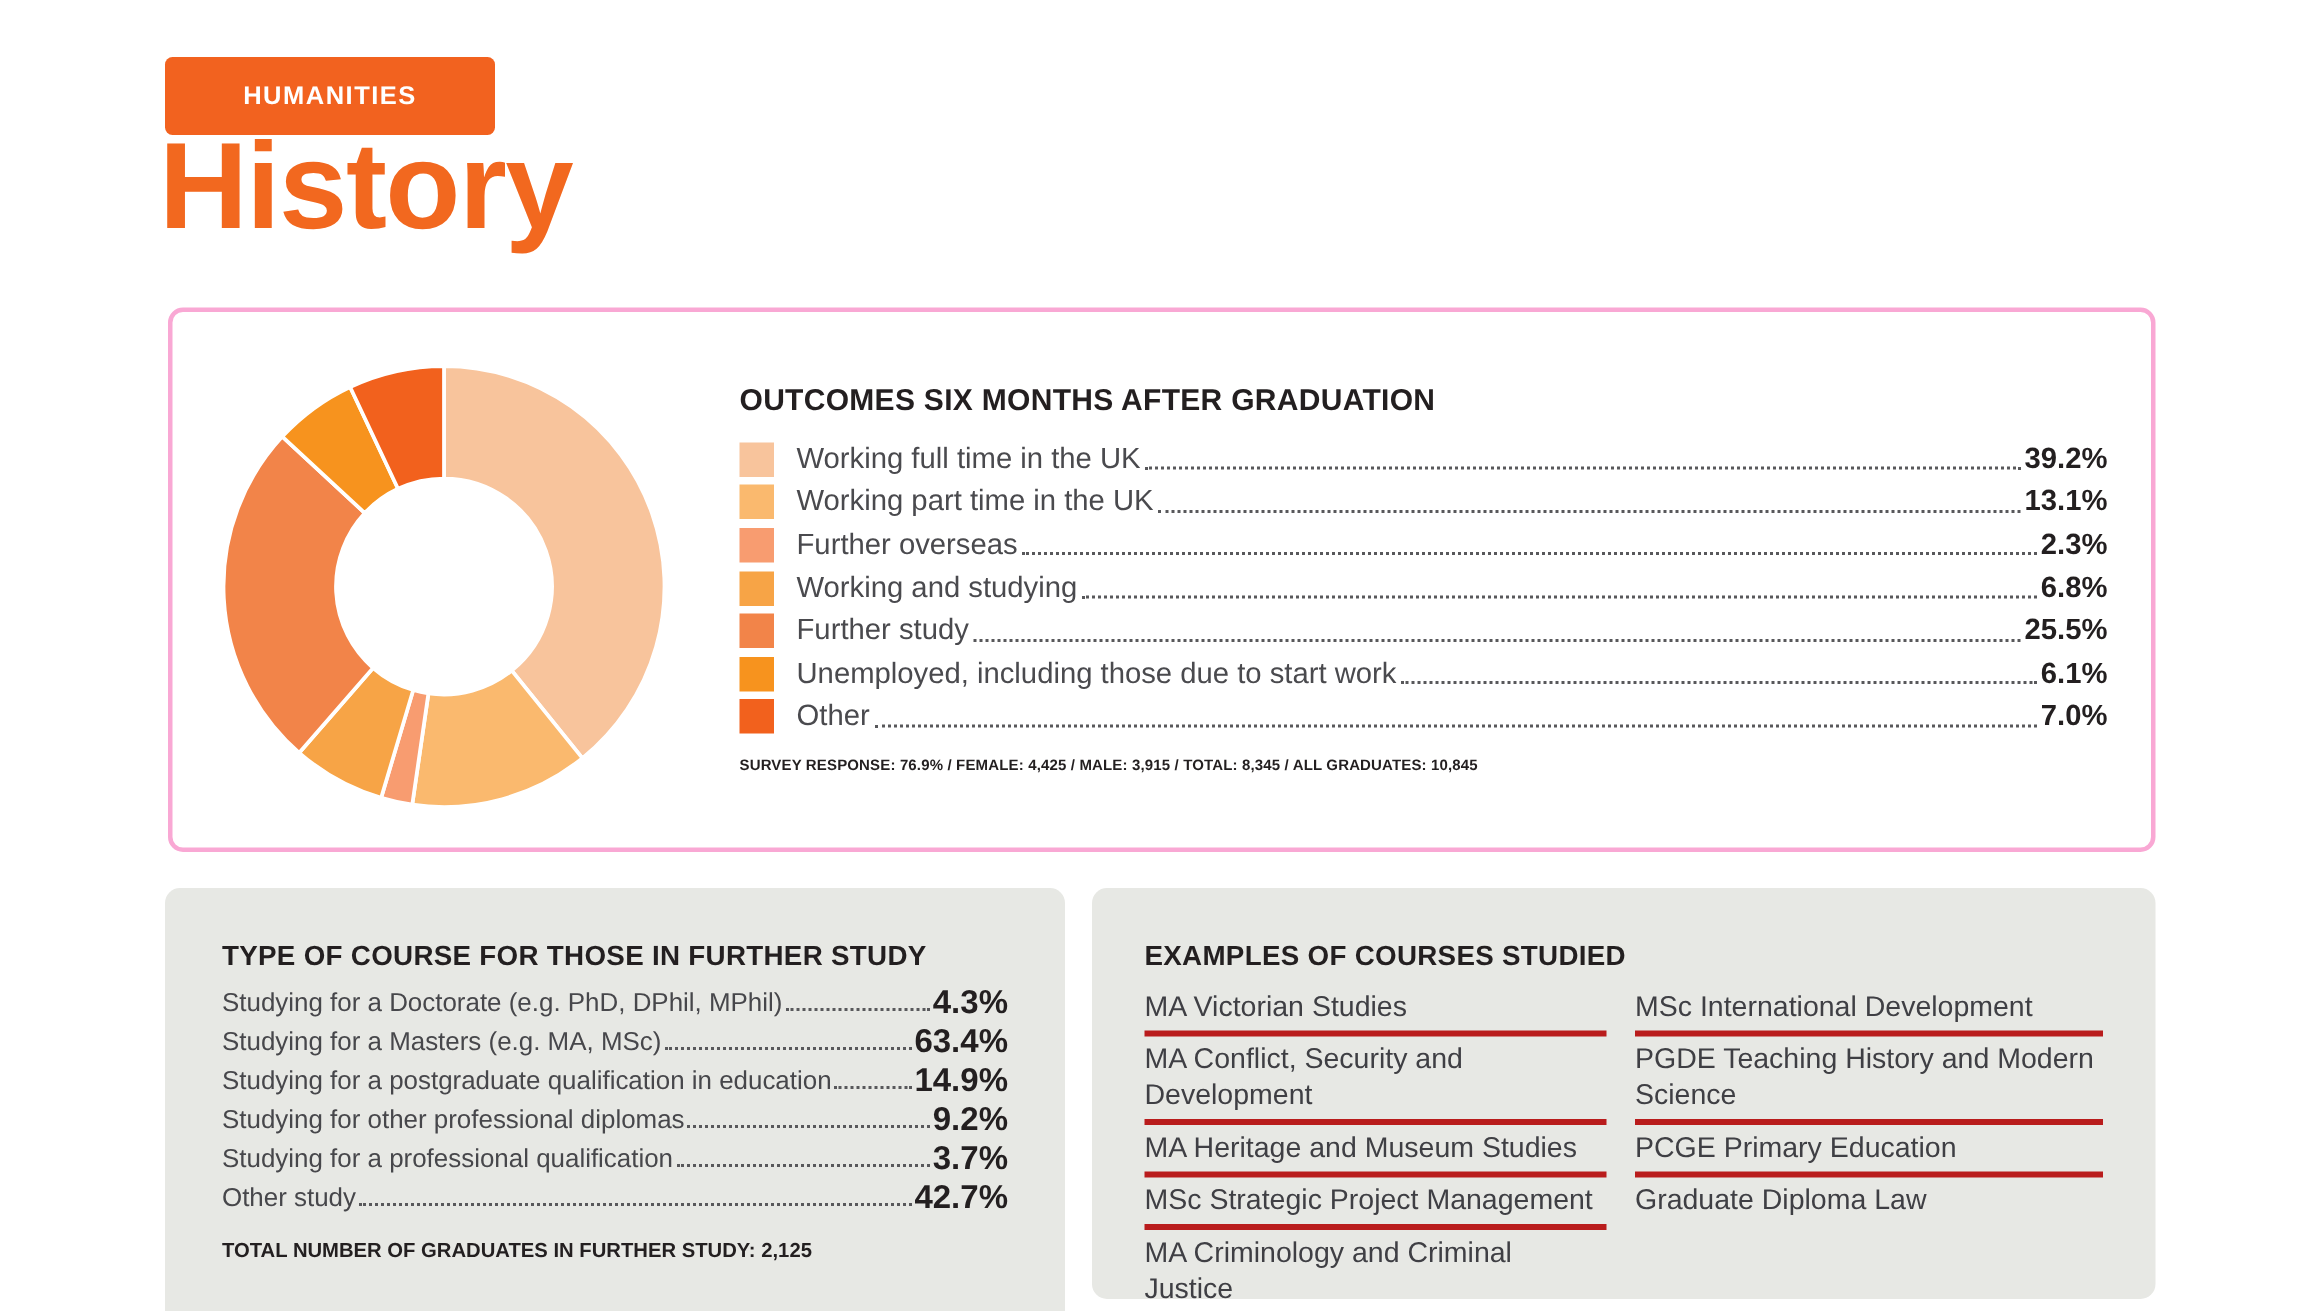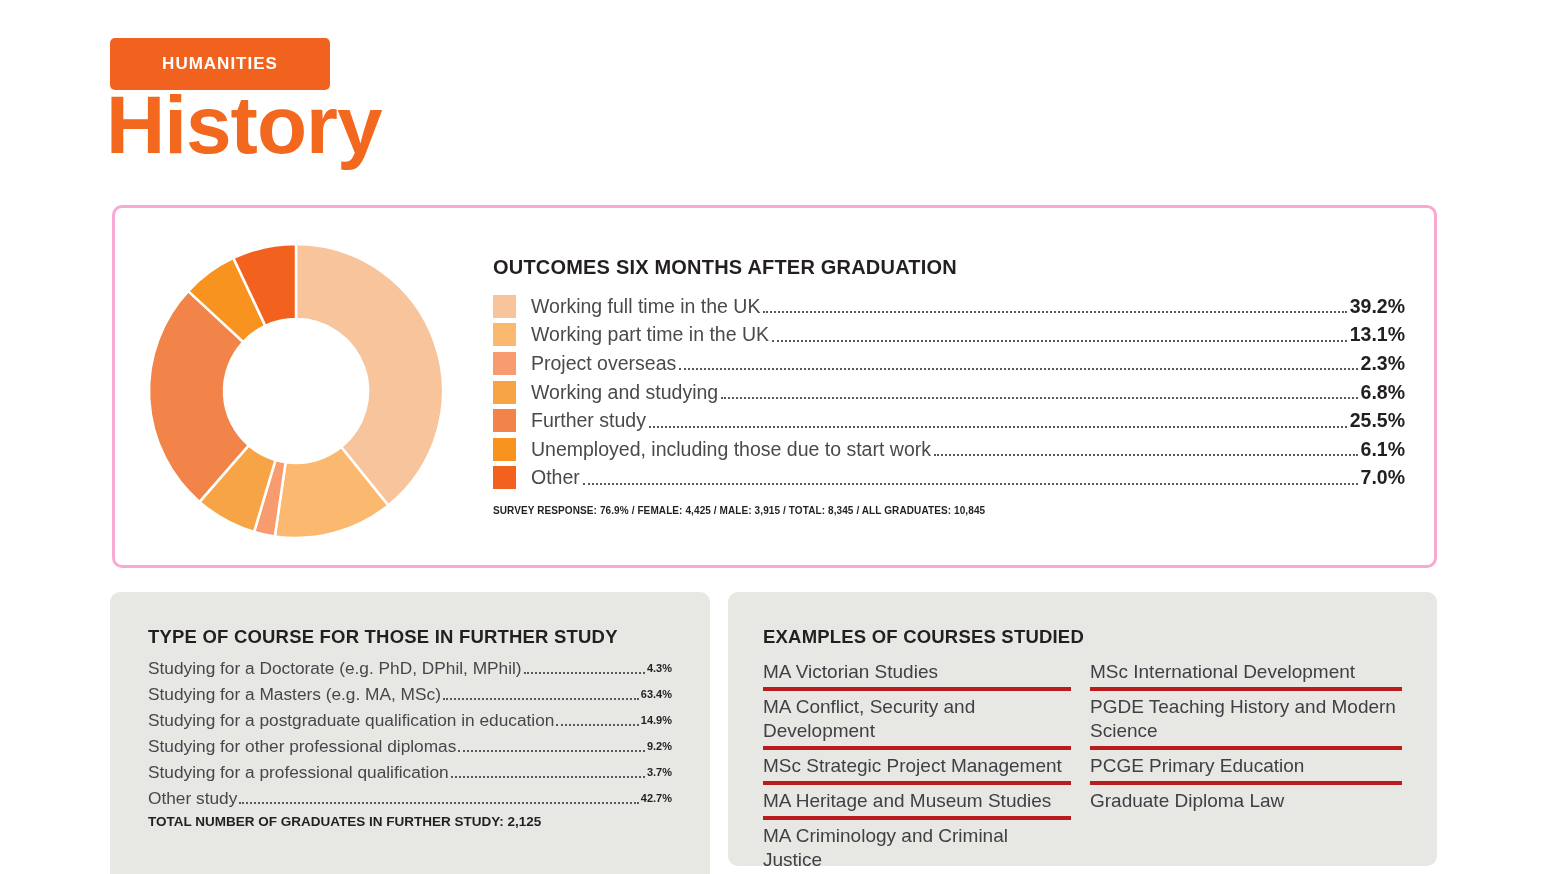--- a/index.html
+++ b/index.html
@@ -35,22 +35,22 @@
   .legend-value{font-size:19.5px;font-weight:bold;color:#231F20;}
   .survey-note{position:absolute;left:378px;top:297px;font-size:10px;font-weight:bold;
                color:#231F20;letter-spacing:.1px;}
 
   
   .card-heading{font-size:18.5px;font-weight:bold;color:#231F20;letter-spacing:.2px;}
   .study-rows{margin-top:7px;}
   .study-row{display:flex;align-items:center;height:26px;}
   .study-label{font-size:17.3px;color:#47474B;white-space:nowrap;}
   .study-dots{flex:1;height:0;border-bottom:2px dotted #58585B;margin:0 2px;transform:translateY(5px);}
-  .study-value{font-size:11px;font-weight:bold;color:#231F20;}
-  .total-note{margin-top:3px;font-size:13.5px;font-weight:bold;color:#231F20;}
+  .study-value{font-size:22px;font-weight:bold;color:#231F20;}
+  .total-note{margin-top:15px;font-size:13.5px;font-weight:bold;color:#231F20;}
 
   
   .course-cols{display:flex;gap:19px;margin-top:11px;}
   .course-col{display:flex;flex-direction:column;}
   .col1{width:308px;}
   .col2{width:312px;}
   .course{font-size:19px;line-height:24px;color:#3F3F44;padding:1px 0 3px 0;
           border-bottom:4px solid #b91c1c;margin-bottom:3px;}
   .course:last-child{border-bottom:none;}
 </style>
@@ -85,21 +85,21 @@
           <div class="legend-value">39.2%</div>
         </div>
         <div class="legend-row">
           <div class="swatch" style="background-color: rgb(250, 185, 110);"></div>
           <div class="legend-label">Working part time in the UK</div>
           <div class="dots"></div>
           <div class="legend-value">13.1%</div>
         </div>
         <div class="legend-row">
           <div class="swatch" style="background-color: rgb(248, 156, 112);"></div>
-          <div class="legend-label">Project overseas</div>
+          <div class="legend-label">Further overseas</div>
           <div class="dots"></div>
           <div class="legend-value">2.3%</div>
         </div>
         <div class="legend-row">
           <div class="swatch" style="background-color: rgb(247, 164, 70);"></div>
           <div class="legend-label">Working and studying</div>
           <div class="dots"></div>
           <div class="legend-value">6.8%</div>
         </div>
         <div class="legend-row">
@@ -161,22 +161,22 @@
     </div>
     <div class="total-note">TOTAL NUMBER OF GRADUATES IN FURTHER STUDY: 2,125</div>
   </div>
 
   <div class="card card-gray card-courses">
     <div class="card-heading">EXAMPLES OF COURSES STUDIED</div>
     <div class="course-cols">
       <div class="course-col col1">
         <div class="course">MA Victorian Studies</div>
         <div class="course">MA Conflict, Security and Development</div>
+        <div class="course">MA Heritage and Museum Studies</div>
         <div class="course">MSc Strategic Project Management</div>
-        <div class="course">MA Heritage and Museum Studies</div>
         <div class="course">MA Criminology and Criminal Justice</div>
       </div>
       <div class="course-col col2">
         <div class="course">MSc International Development</div>
         <div class="course">PGDE Teaching History and Modern Science</div>
         <div class="course">PCGE Primary Education</div>
         <div class="course">Graduate Diploma Law</div>
       </div>
     </div>
   </div>

